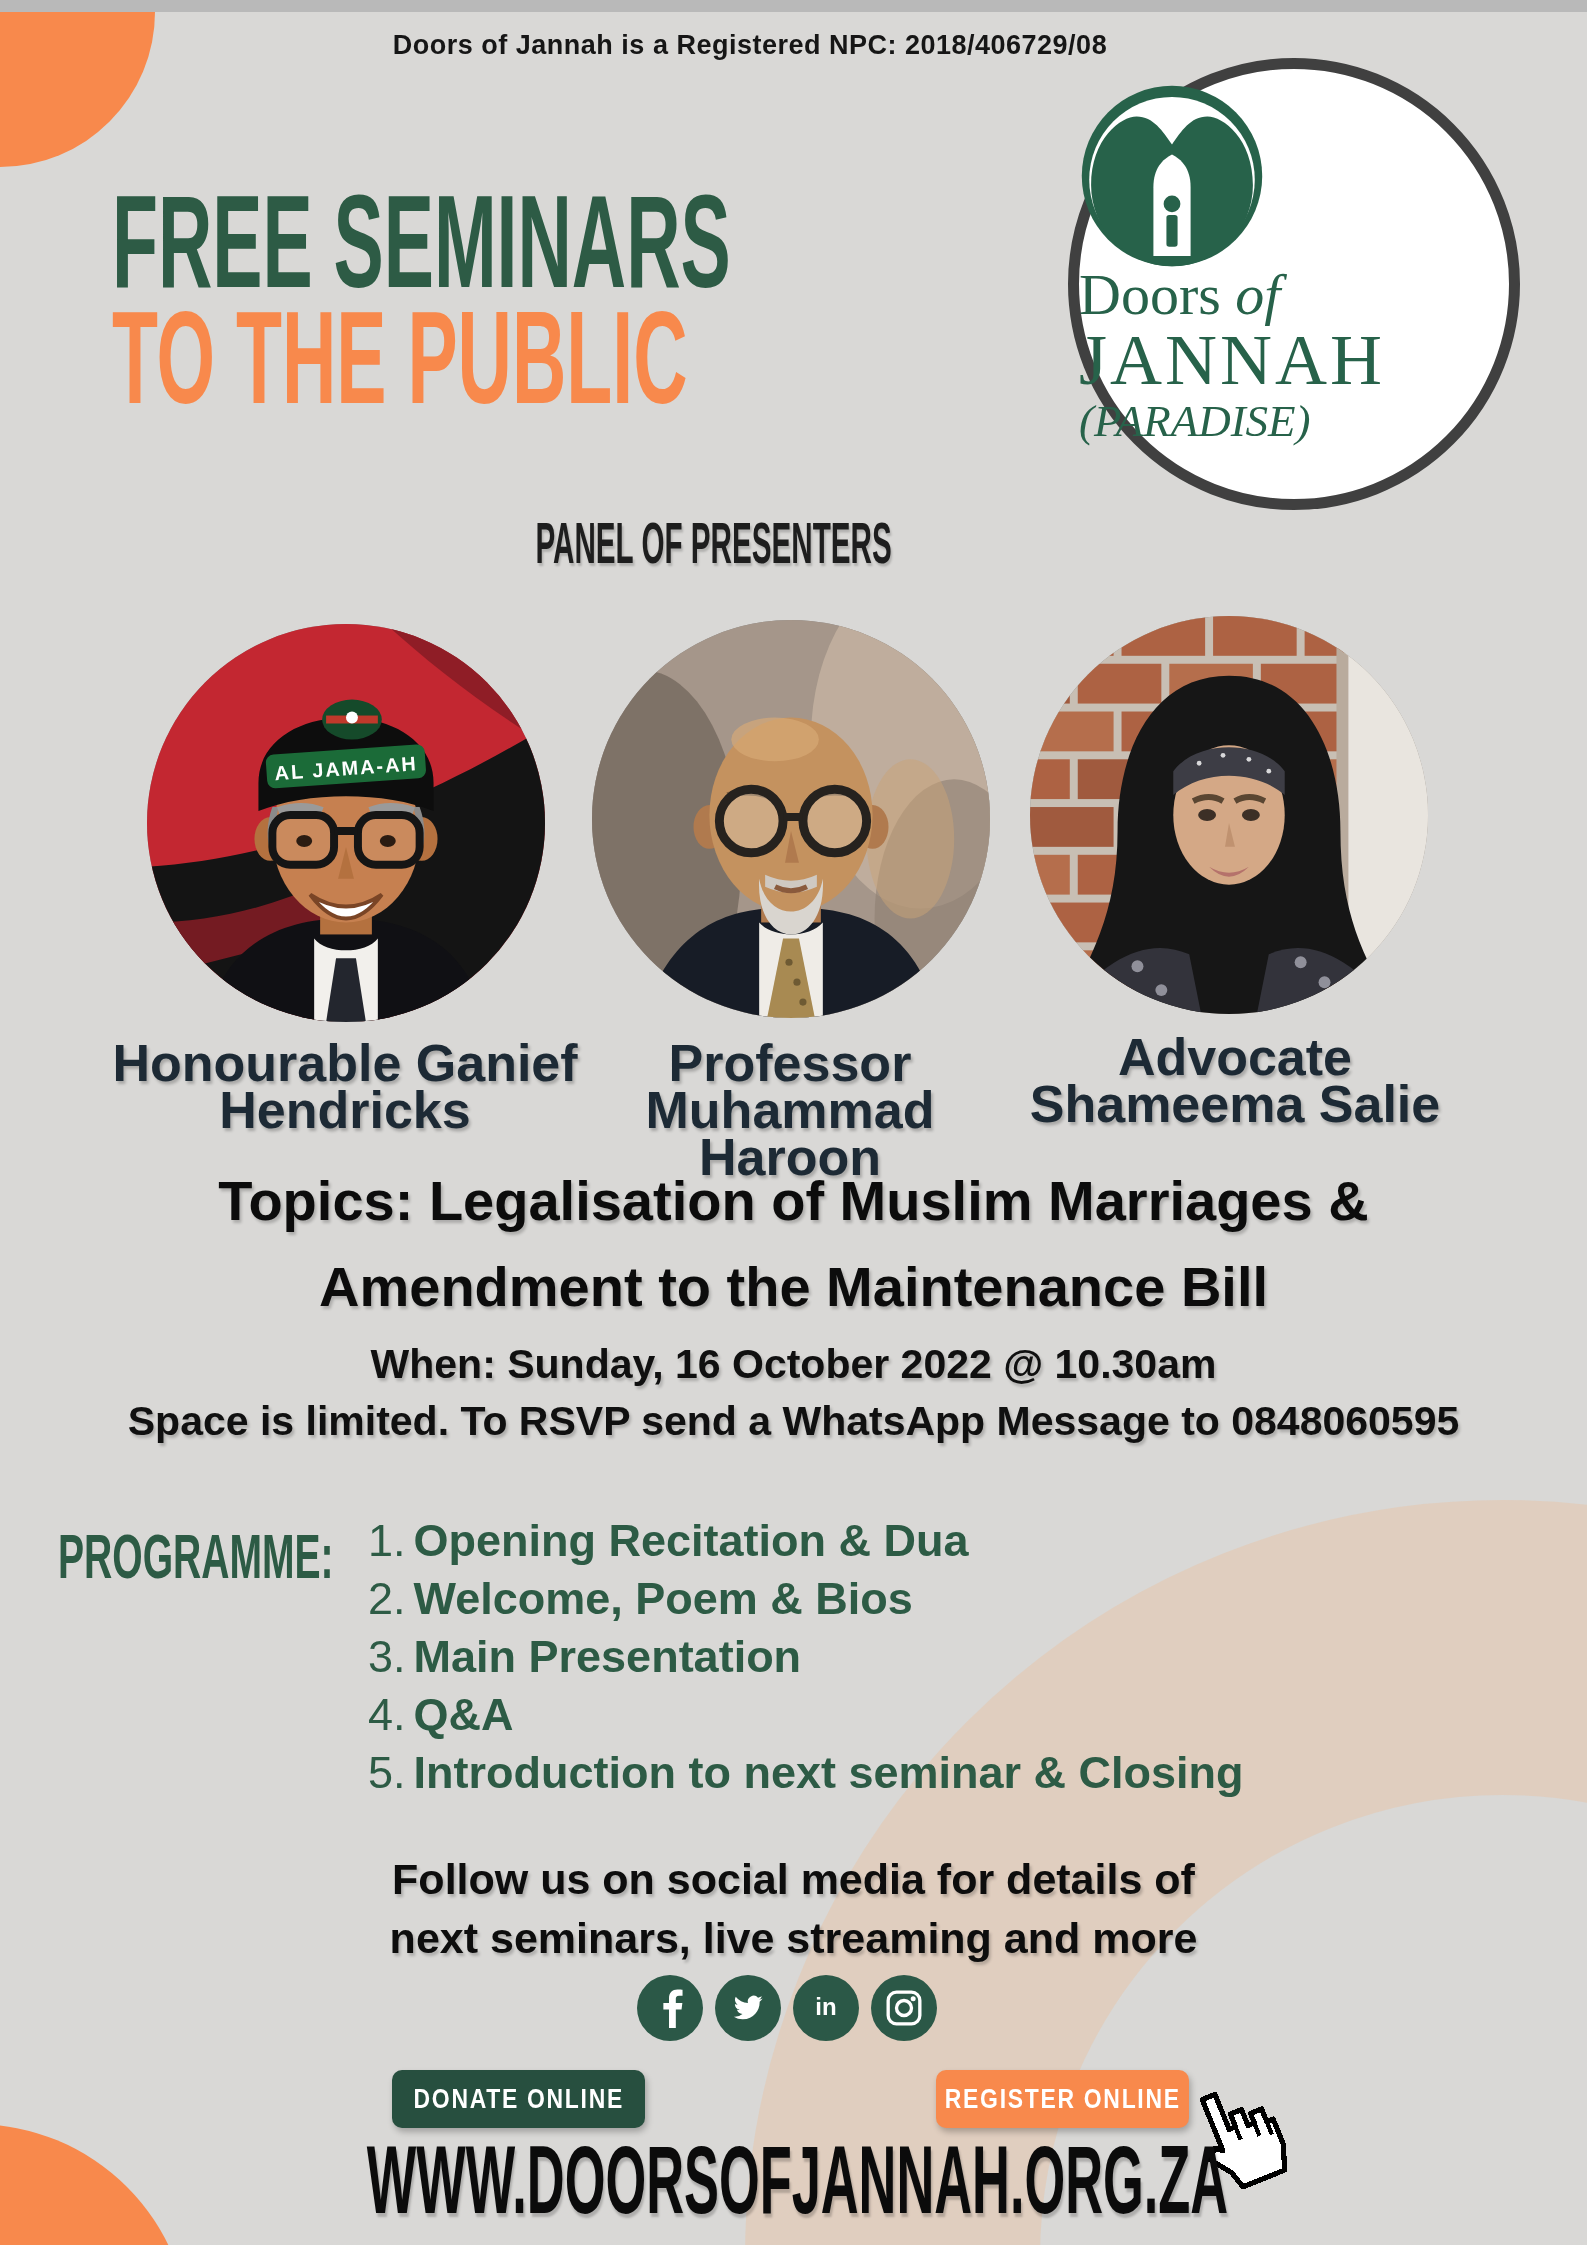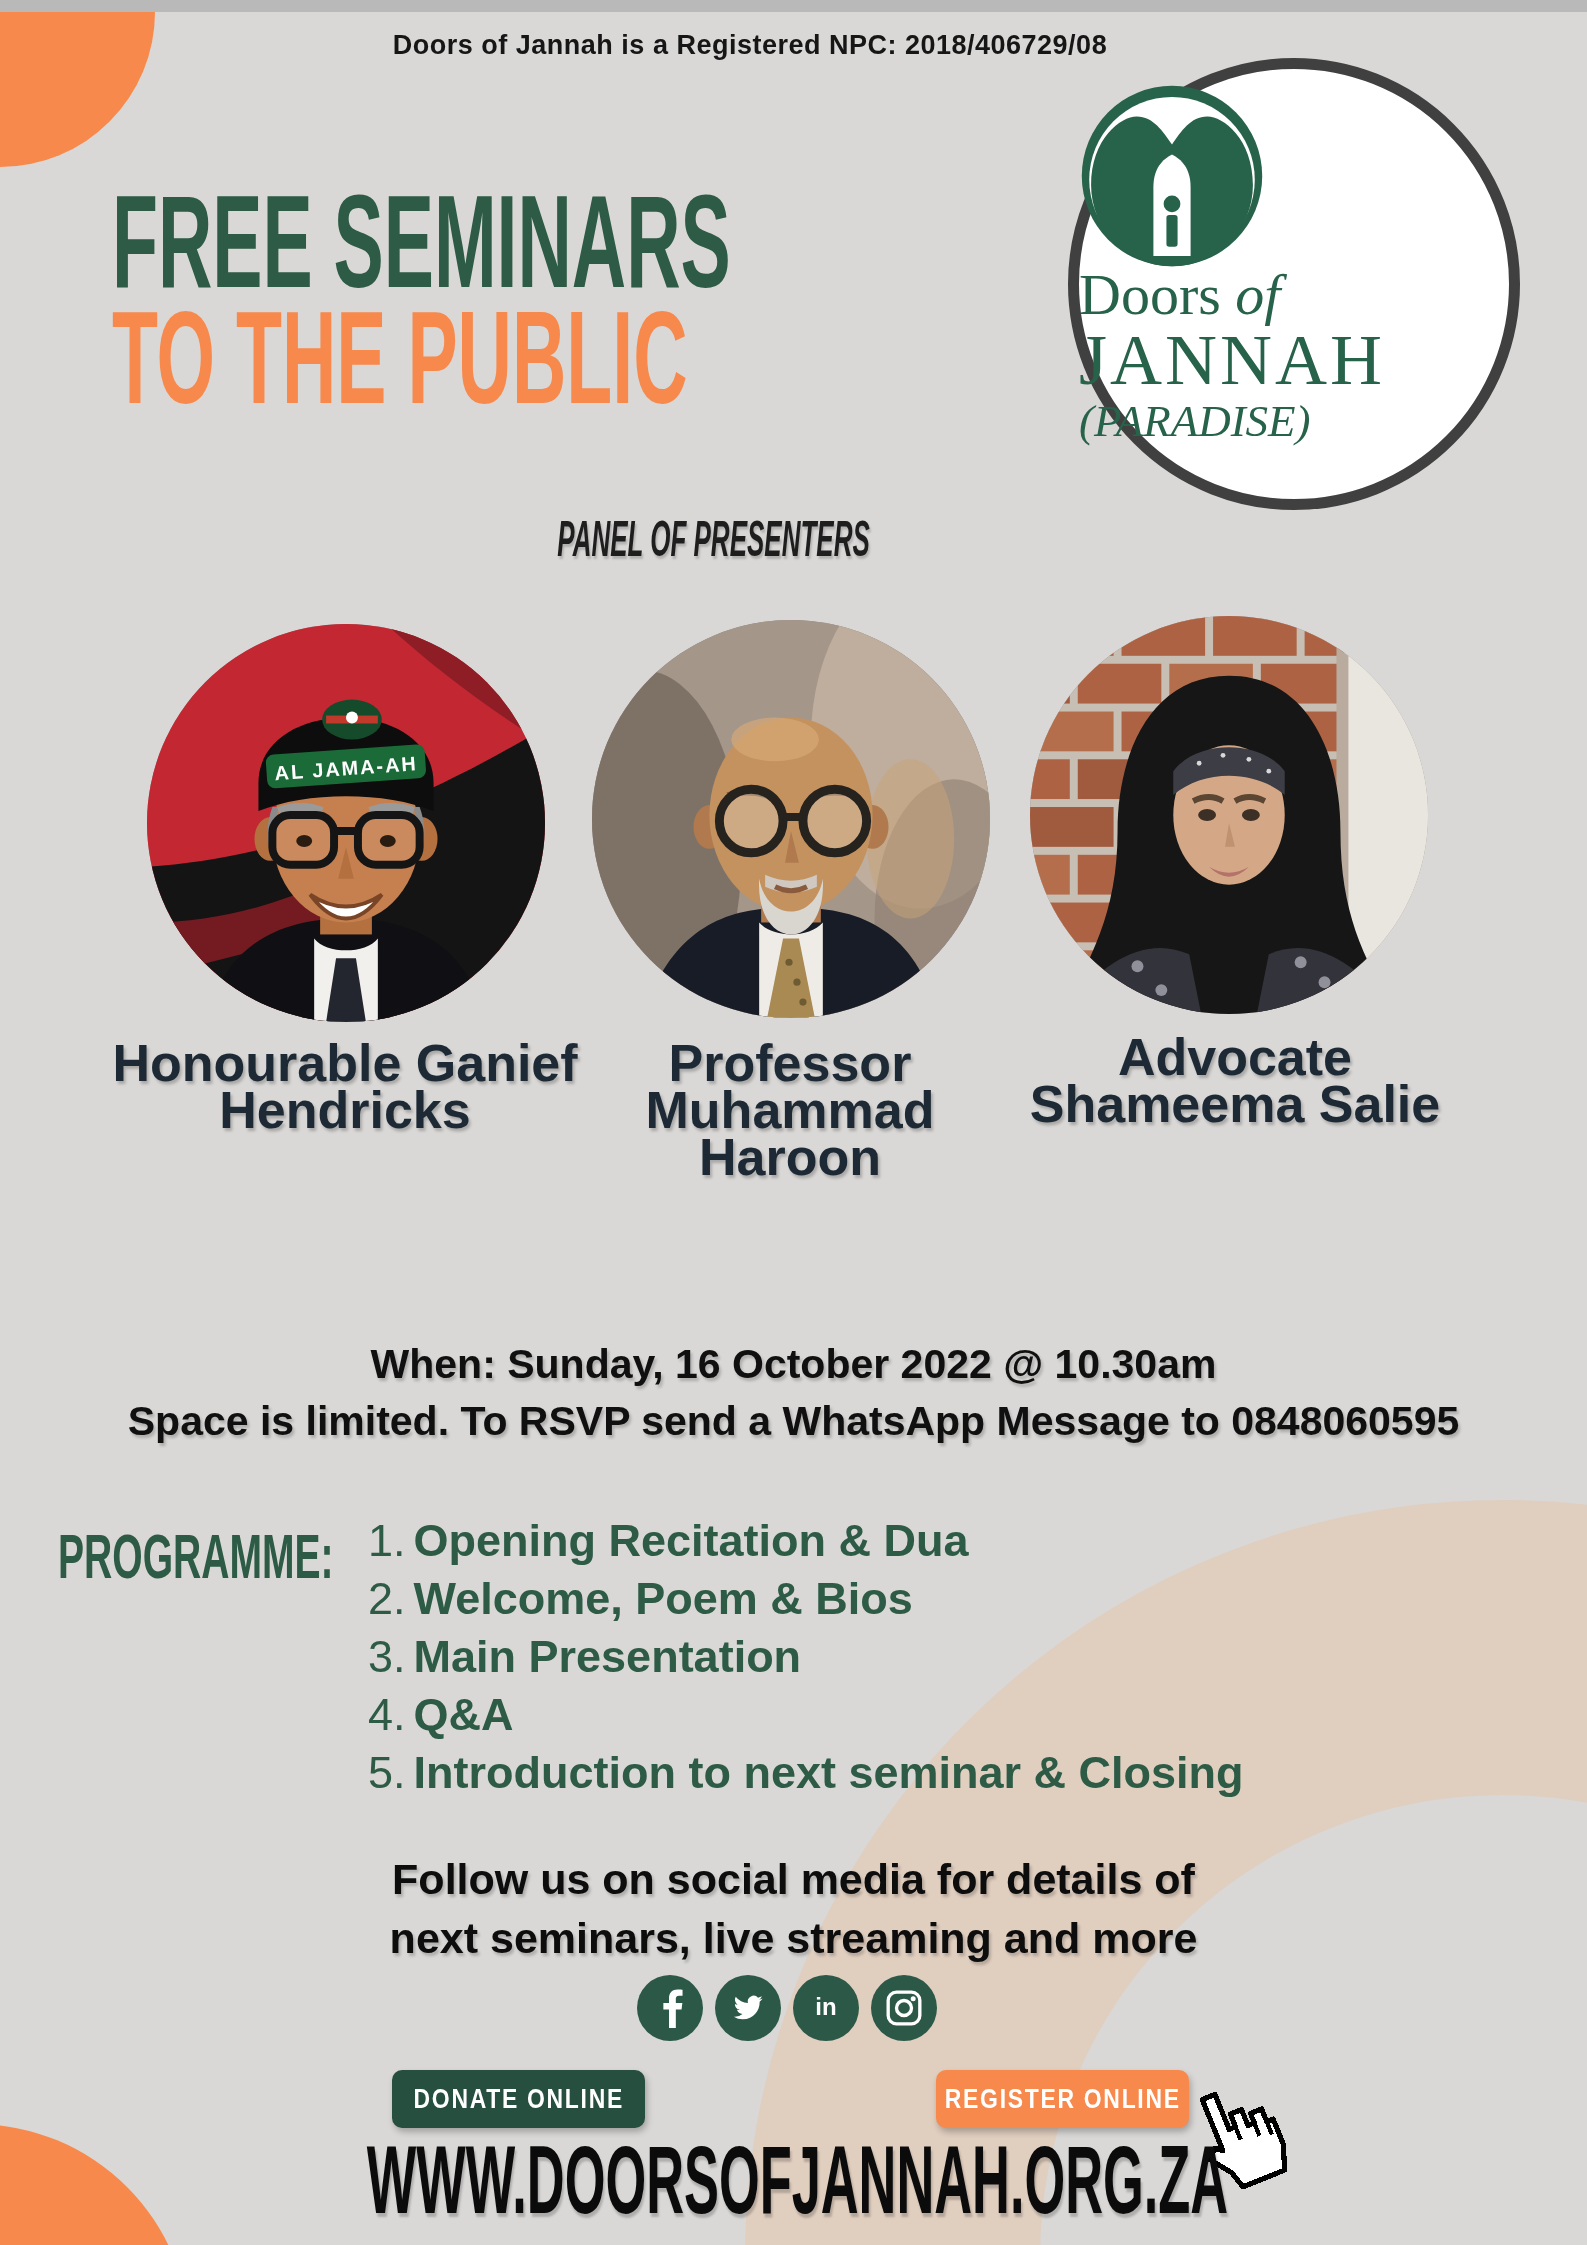--- a/index.html
+++ b/index.html
@@ -26,21 +26,21 @@
   .title .cond{transform:scaleX(.57);}
   
   .logo{left:1068px;top:46px;width:452px;height:452px;border-radius:50%;background:#ffffff;
     border:11px solid #404040;box-sizing:border-box;display:flex;flex-direction:column;align-items:flex-start;text-align:center;}
   .logo svg{margin-top:14px;}
   .logo-line1{font-family:"Liberation Serif",serif;font-size:58px;color:#27624a;line-height:60px;margin-top:-4px;}
   .logo-line1 .of{font-style:italic;}
   .logo-line2{font-family:"Liberation Serif",serif;font-size:72px;color:#27624a;letter-spacing:3px;line-height:70px;}
   .logo-line3{font-family:"Liberation Serif",serif;font-style:italic;font-size:45px;color:#27624a;line-height:52px;}
   
-  .panel{top:498px;left:0;width:1587px;text-align:center;font-size:50px;font-weight:700;color:#1e1e1e;font-style:italic;}
+  .panel{top:498px;left:0;width:1587px;text-align:center;font-size:57px;font-weight:700;color:#1e1e1e;}
   .panel .cond-c{transform:translateX(-80px) scaleX(.52);text-shadow:3px 3px 3px rgba(0,0,0,.18);}
   
   .photo{width:398px;height:398px;border-radius:50%;overflow:hidden;background:#888;}
   .photo svg{display:block;width:100%;height:100%;}
   .p1{left:147px;top:612px;}
   .p2{left:592px;top:608px;}
   .p3{left:1030px;top:604px;}
   
   .pname{width:470px;text-align:center;font-size:52px;font-weight:700;color:#1d2a35;line-height:47px;
     text-shadow:2px 3px 3px rgba(0,0,0,.22);}
@@ -247,20 +247,24 @@
   </div>
   <div class="abs pname n2">
     <div>Professor</div>
       <div>Muhammad Haroon</div>
   </div>
   <div class="abs pname n3">
     <div>Advocate</div>
       <div>Shameema Salie</div>
   </div>
 
+  <div class="abs topics">
+    <div>Topics: Legalisation of Muslim Marriages &amp;</div>
+    <div>Amendment to the Maintenance Bill</div>
+  </div>
 
   <div class="abs details">
     <div>When: Sunday, 16 October 2022 @ 10.30am</div>
     <div>Space is limited. To RSVP send a WhatsApp Message to 0848060595</div>
   </div>
 
   <div class="abs prog-label">
     <span class="cond">PROGRAMME:</span>
   </div>
   <div class="abs prog-list">

